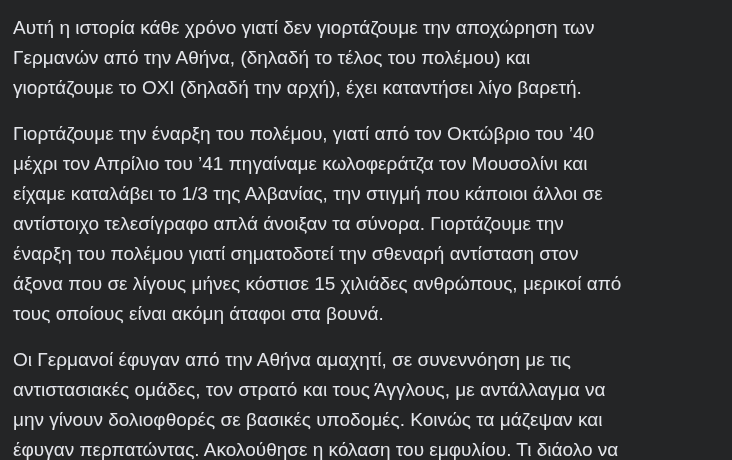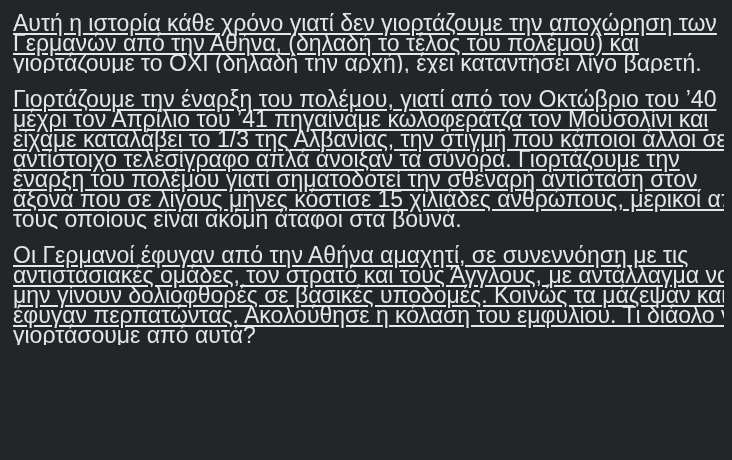--- a/index.html
+++ b/index.html
@@ -14,27 +14,26 @@
   }
   .post-body {
     box-sizing: border-box;
     width: 732px;
     height: 460px;
     padding: 13px 8px 0 13px;
     overflow: hidden;
   }
   .post-paragraph {
     margin: 0 0 16px 0;
-    font-size: 23px;
-    line-height: 20px;
+    font-size: 19px;
+    line-height: 30px;
     font-weight: 400;
     letter-spacing: 0px;
     white-space: pre;       
     overflow: hidden;
-    text-decoration: underline;
   }
 </style>
 </head>
 <body style="background: rgb(36, 37, 38); color: rgb(228, 230, 235);">
 
 <div class="post-body">
   <p class="post-paragraph">Αυτή η ιστορία κάθε χρόνο γιατί δεν γιορτάζουμε την αποχώρηση των
 Γερμανών από την Αθήνα, (δηλαδή το τέλος του πολέμου) και
 γιορτάζουμε το ΟΧΙ (δηλαδή την αρχή), έχει καταντήσει λίγο βαρετή.</p>
   <p class="post-paragraph">Γιορτάζουμε την έναρξη του πολέμου, γιατί από τον Οκτώβριο του ’40

